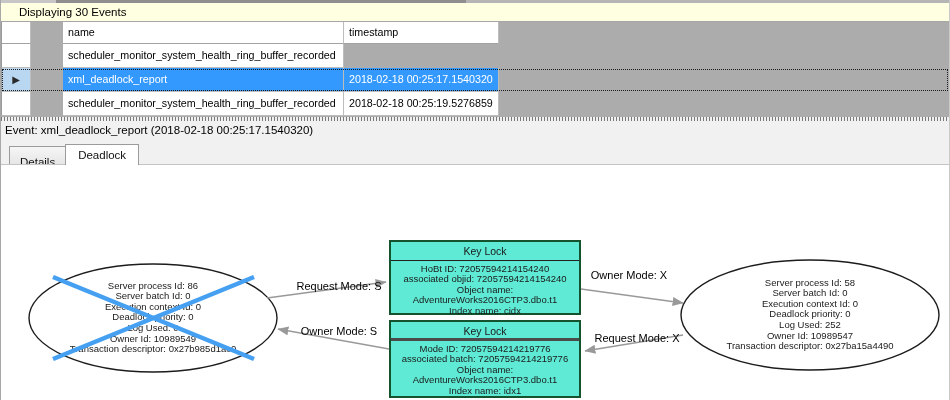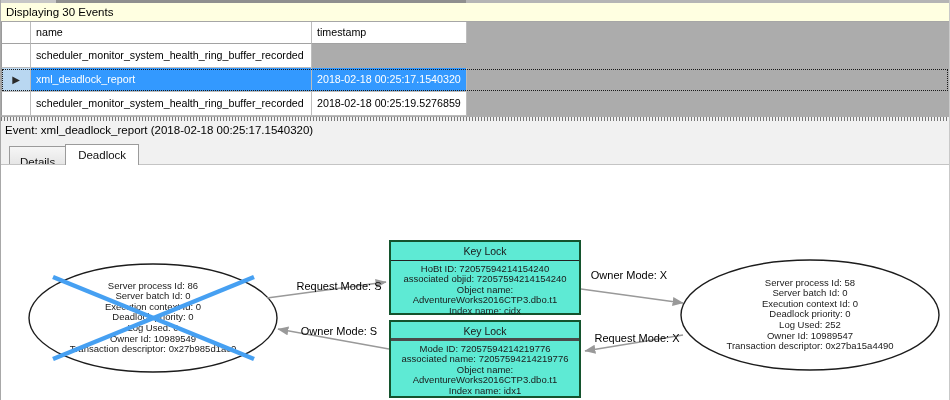--- a/index.html
+++ b/index.html
@@ -7,33 +7,33 @@
     font-family:"Liberation Sans", sans-serif; background:#fff; }
   .window { width:950px; height:400px; border-left:1px solid #a8a8a8;
     border-right:1px solid #c9c9c9; display:flex; flex-direction:column; }
 
   
   .top-strip { height:3px;
     background:linear-gradient(90deg,#c6c6c6 0 55px,#8f8f8f 55px 465px,#b5b5b5 465px 100%); }
 
   
   .info-bar { height:19px; background:#ffffe1; border-bottom:1px solid #a6a6a6;
-    font-size:11.5px; color:#000; line-height:18px; padding-left:5px; }
+    font-size:11.5px; color:#000; line-height:18px; padding-left:18px; }
 
   
   .grid { height:95px; background:#acacac; position:relative; }
   .grid-row { display:flex; height:24px; }
   .grid-row.header { height:22px; }
   .cell { background:#fff; border-right:1px solid #bdbdbd; border-bottom:1px solid #bdbdbd;
     font-size:10.7px; color:#000; padding:0 5px; line-height:23px; white-space:nowrap;
     overflow:hidden; }
   .header .cell { line-height:21px; border-bottom:1px solid #a2a2a2; }
   .rowhead { width:30px; flex:0 0 30px; padding:0; text-align:center;
     border-left:1px solid #9a9a9a; }
-  .col-name { width:281px; flex:0 0 281px; }
+  .col-name { width:281px; flex:0 0 281px;margin-left:32px; }
   .col-ts { width:155px; flex:0 0 155px; }
   .filler { flex:1; background:transparent; }
   .grid-row.selected .col-name, .grid-row.selected .col-ts {
     background:#3399ff; color:#fff; }
   .grid-row.selected { outline:1px dotted #1a1a1a; outline-offset:-2px; }
   .grid-row.selected .rowhead { background:#b9d7f1; }
   .row-marker { font-size:10px; color:#2b2b2b; line-height:23px; }
 
   
   .splitter { height:4px;
@@ -169,21 +169,21 @@
           <div>associated objid: 72057594214154240</div>
           <div>Object name: AdventureWorks2016CTP3.dbo.t1</div>
           <div>Index name: cidx</div>
         </div>
     </div>
 
     <div class="lock-box bottom" style="left:388px; top:155px; width:192px; height:78px;">
       <div class="lock-title">Key Lock</div>
       <div class="lock-lines">
           <div>Mode ID: 72057594214219776</div>
-          <div>associated name: 72057594214219776</div>
+          <div>associated batch: 72057594214219776</div>
           <div>Object name: AdventureWorks2016CTP3.dbo.t1</div>
           <div>Index name: idx1</div>
         </div>
     </div>
 
     <div class="edge-label" style="left:288px; top:115px; width:100px;">Request Mode: S</div>
     <div class="edge-label" style="left:288px; top:160px; width:100px;">Owner Mode: S</div>
     <div class="edge-label" style="left:578px; top:104px; width:100px;">Owner Mode: X</div>
     <div class="edge-label" style="left:583px; top:167px; width:106px;">Request Mode: X</div>
 

